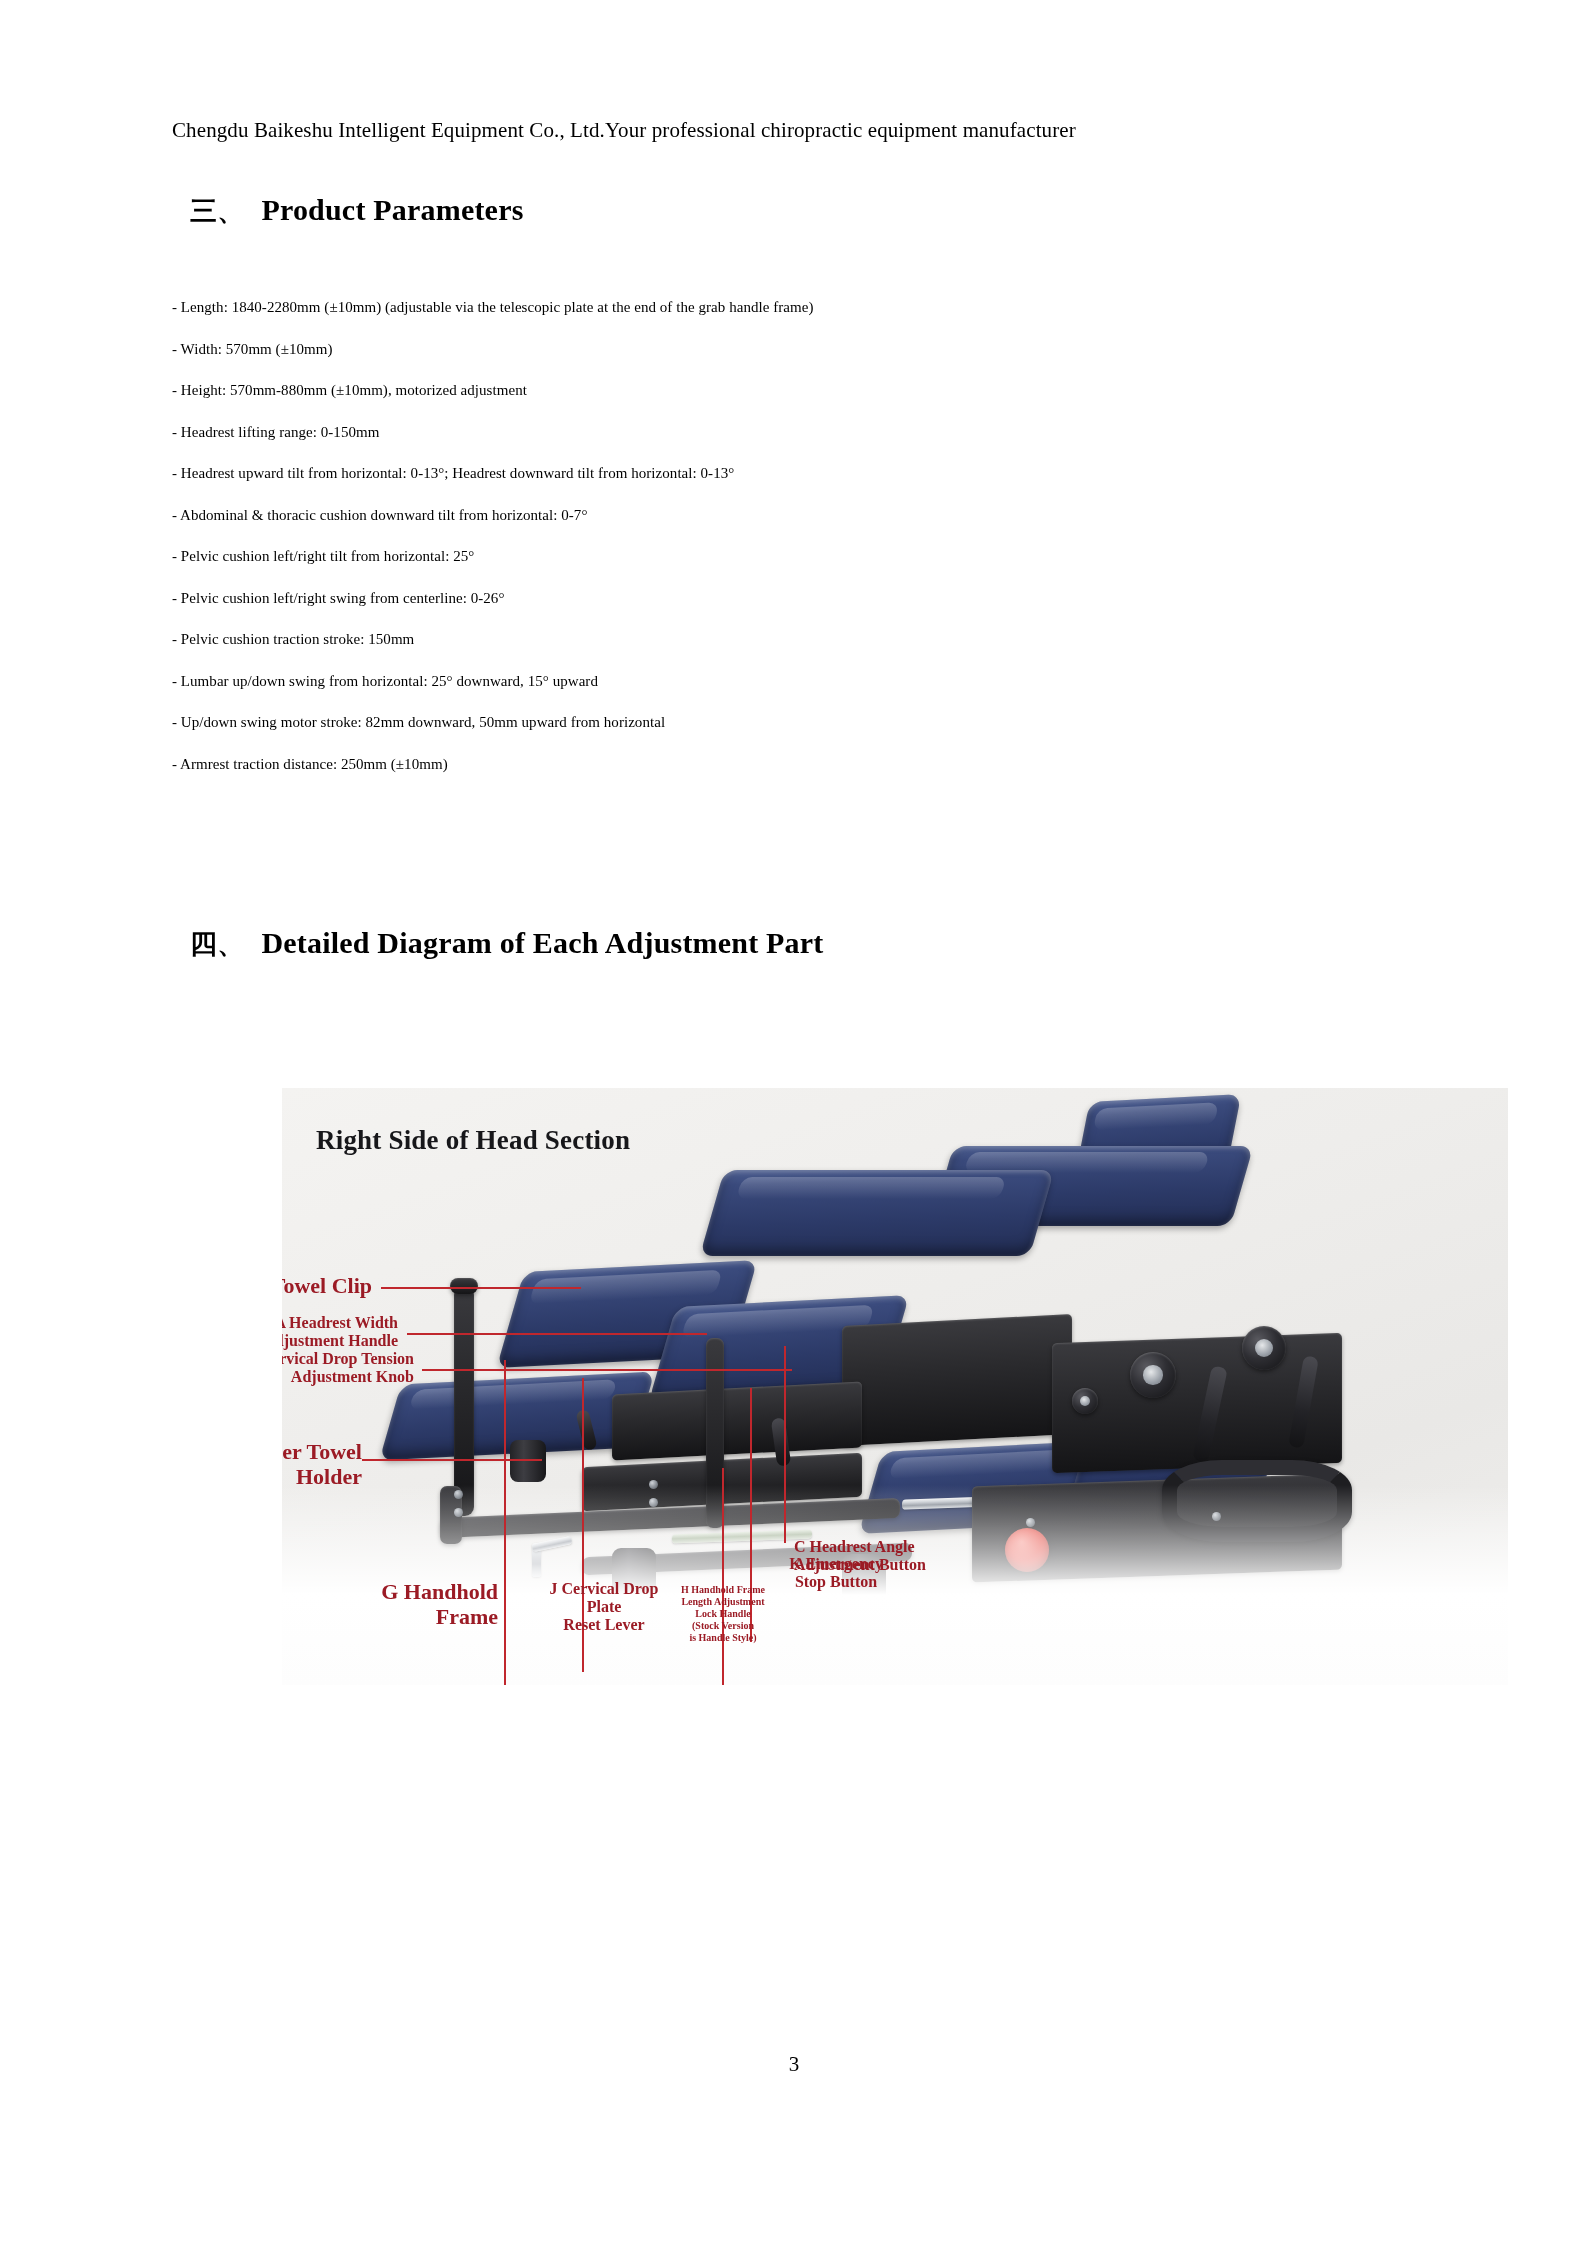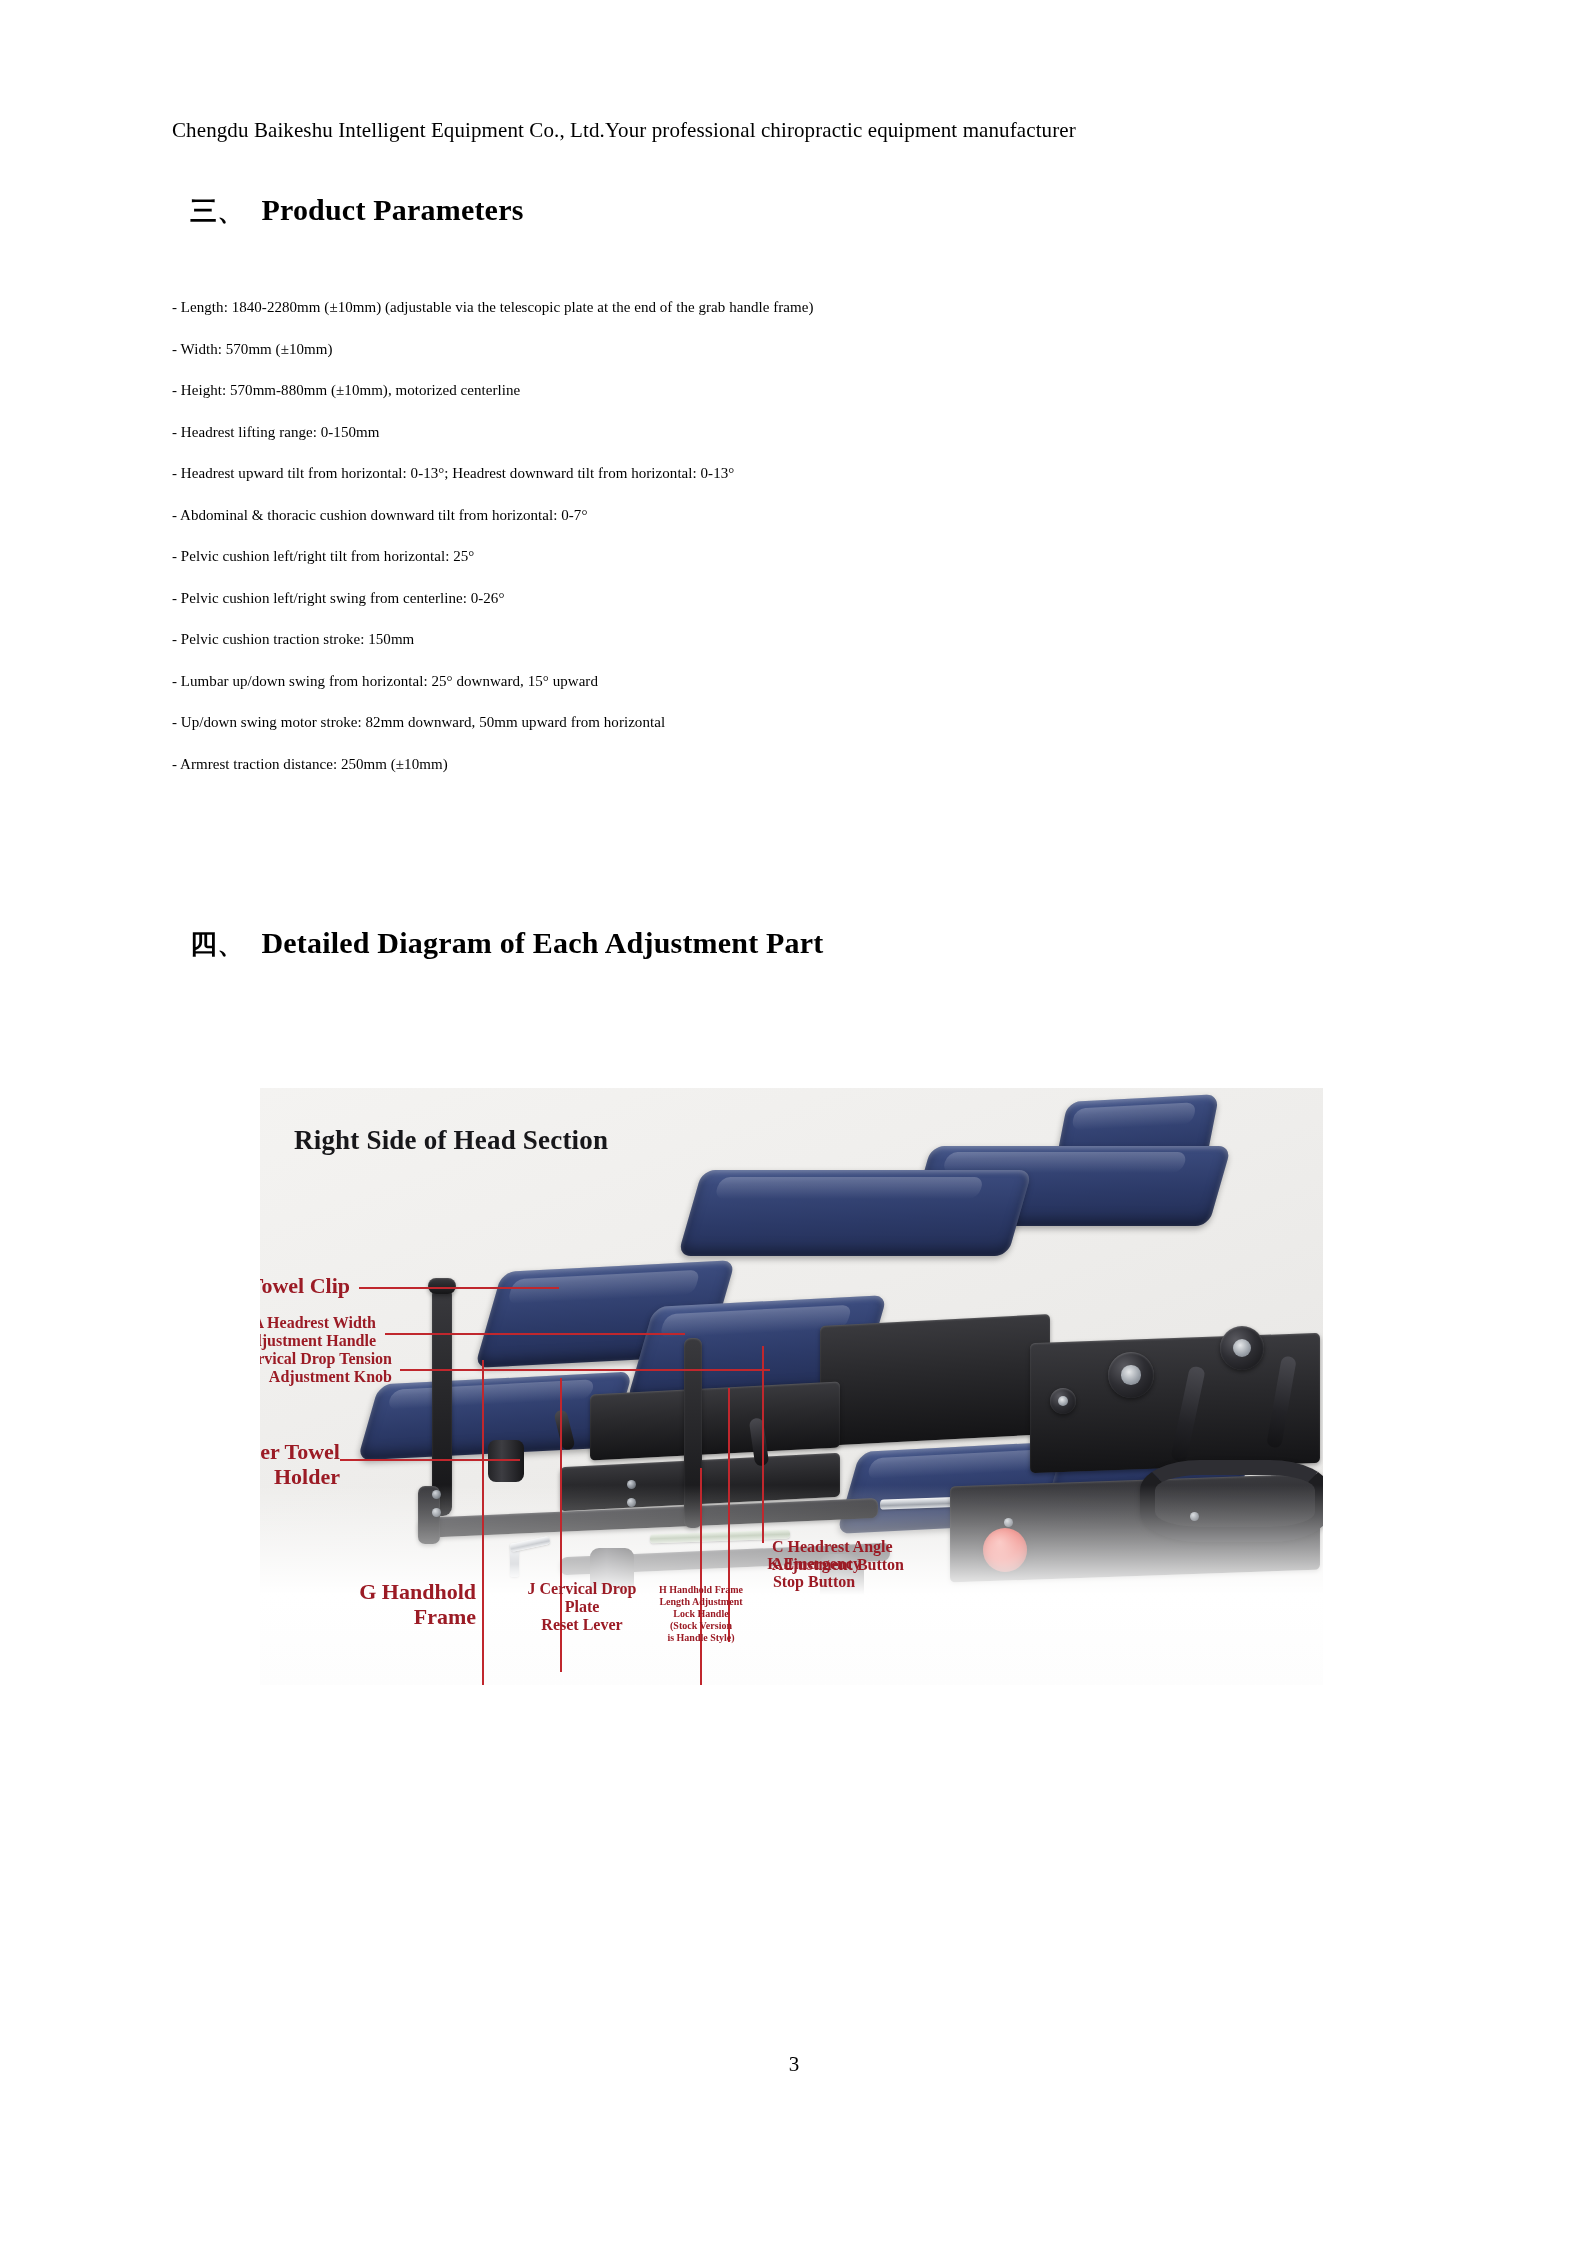--- a/index.html
+++ b/index.html
@@ -39,22 +39,22 @@
   }
   .param-item{
     font-size:15px;
     line-height:41.5px;
     white-space:nowrap;
     letter-spacing:.05px;
   }
 
   
   .figure{
-    position:absolute; left:260px; top:1088px;
-    width:1063px; height:597px;
+    position:absolute; left:282px; top:1088px;
+    width:1226px; height:597px;
     background:#14b8a6;
     overflow:hidden;
   }
   
   .fig-bg{
     position:absolute; inset:0;
     background:
       linear-gradient(160deg,#f4f3f1 0%,#eeedeb 42%,#e9e8e6 72%,#f0efed 100%);
   }
   .fig-floor{
@@ -172,21 +172,21 @@
     <span class="right">Your professional chiropractic equipment manufacturer</span>
   </div>
 
   <div class="sec-heading" id="heading-params">
     <span class="cjk">三、</span><span class="en">Product Parameters</span>
   </div>
 
   <div class="param-list">
     <div class="param-item">- Length: 1840-2280mm (±10mm) (adjustable via the telescopic plate at the end of the grab handle frame)</div>
     <div class="param-item">- Width: 570mm (±10mm)</div>
-    <div class="param-item">- Height: 570mm-880mm (±10mm), motorized centerline</div>
+    <div class="param-item">- Height: 570mm-880mm (±10mm), motorized adjustment</div>
     <div class="param-item">- Headrest lifting range: 0-150mm</div>
     <div class="param-item">- Headrest upward tilt from horizontal: 0-13°; Headrest downward tilt from horizontal: 0-13°</div>
     <div class="param-item">- Abdominal &amp; thoracic cushion downward tilt from horizontal: 0-7°</div>
     <div class="param-item">- Pelvic cushion left/right tilt from horizontal: 25°</div>
     <div class="param-item">- Pelvic cushion left/right swing from centerline: 0-26°</div>
     <div class="param-item">- Pelvic cushion traction stroke: 150mm</div>
     <div class="param-item">- Lumbar up/down swing from horizontal: 25° downward, 15° upward</div>
     <div class="param-item">- Up/down swing motor stroke: 82mm downward, 50mm upward from horizontal</div>
     <div class="param-item">- Armrest traction distance: 250mm (±10mm)</div>
   </div>

